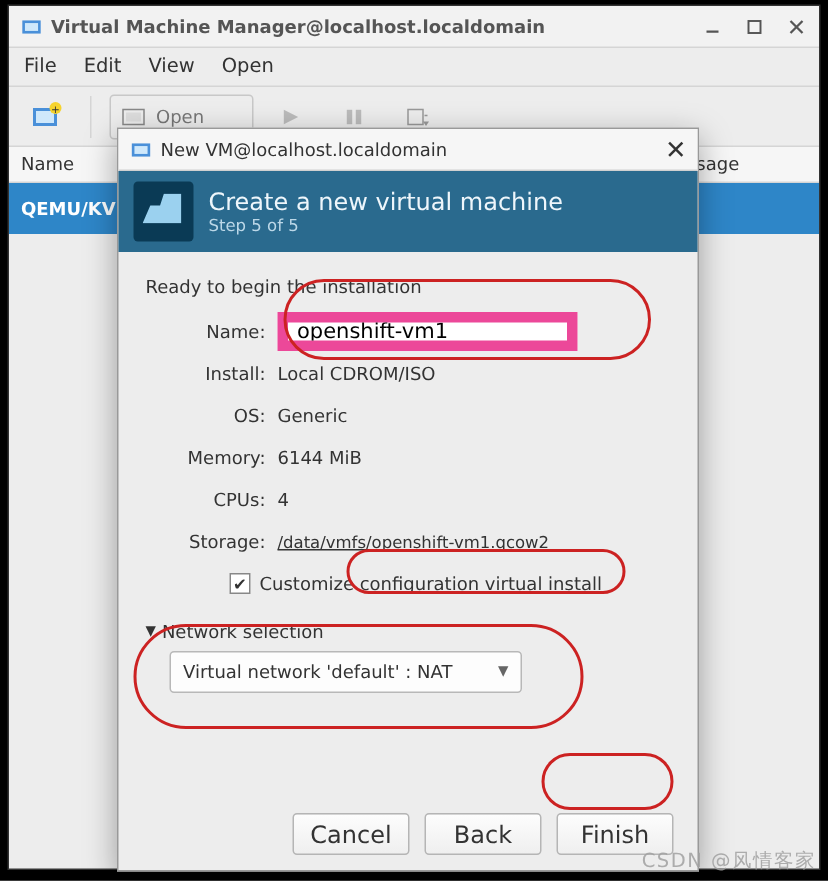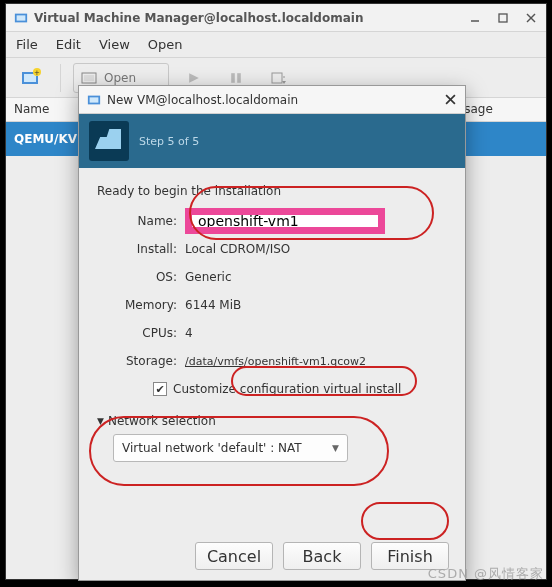--- a/index.html
+++ b/index.html
@@ -152,20 +152,21 @@
         <svg viewBox="0 0 10 10" width="11">
           <line x1="1" y1="1" x2="9" y2="9" stroke="#333" stroke-width="1.5"></line>
           <line x1="9" y1="1" x2="1" y2="9" stroke="#333" stroke-width="1.5"></line>
         </svg>
       </div>
   </div>
 
   <div class="dlg-head">
     <div class="dlg-head-ico"></div>
     <div class="dlg-head-txt">
+      <h1>Create a new virtual machine</h1>
       <p>Step 5 of 5</p>
     </div>
   </div>
 
   <div class="dlg-body">
     <div class="ready">Ready to begin the installation</div>
 
     <div class="form-row">
       <span class="lbl">Name:</span>
       <input class="name-input" value="openshift-vm1" style="">

